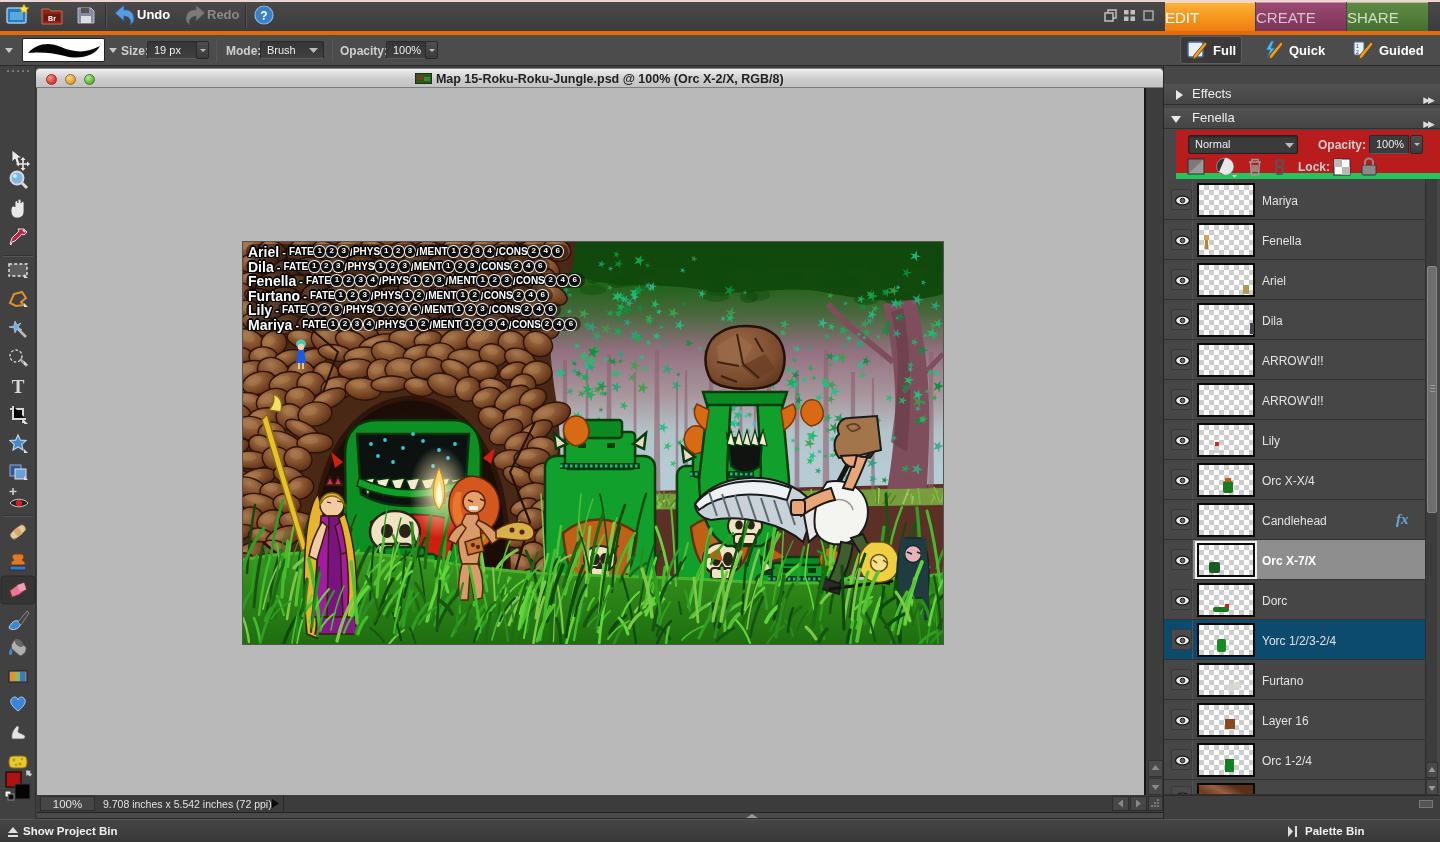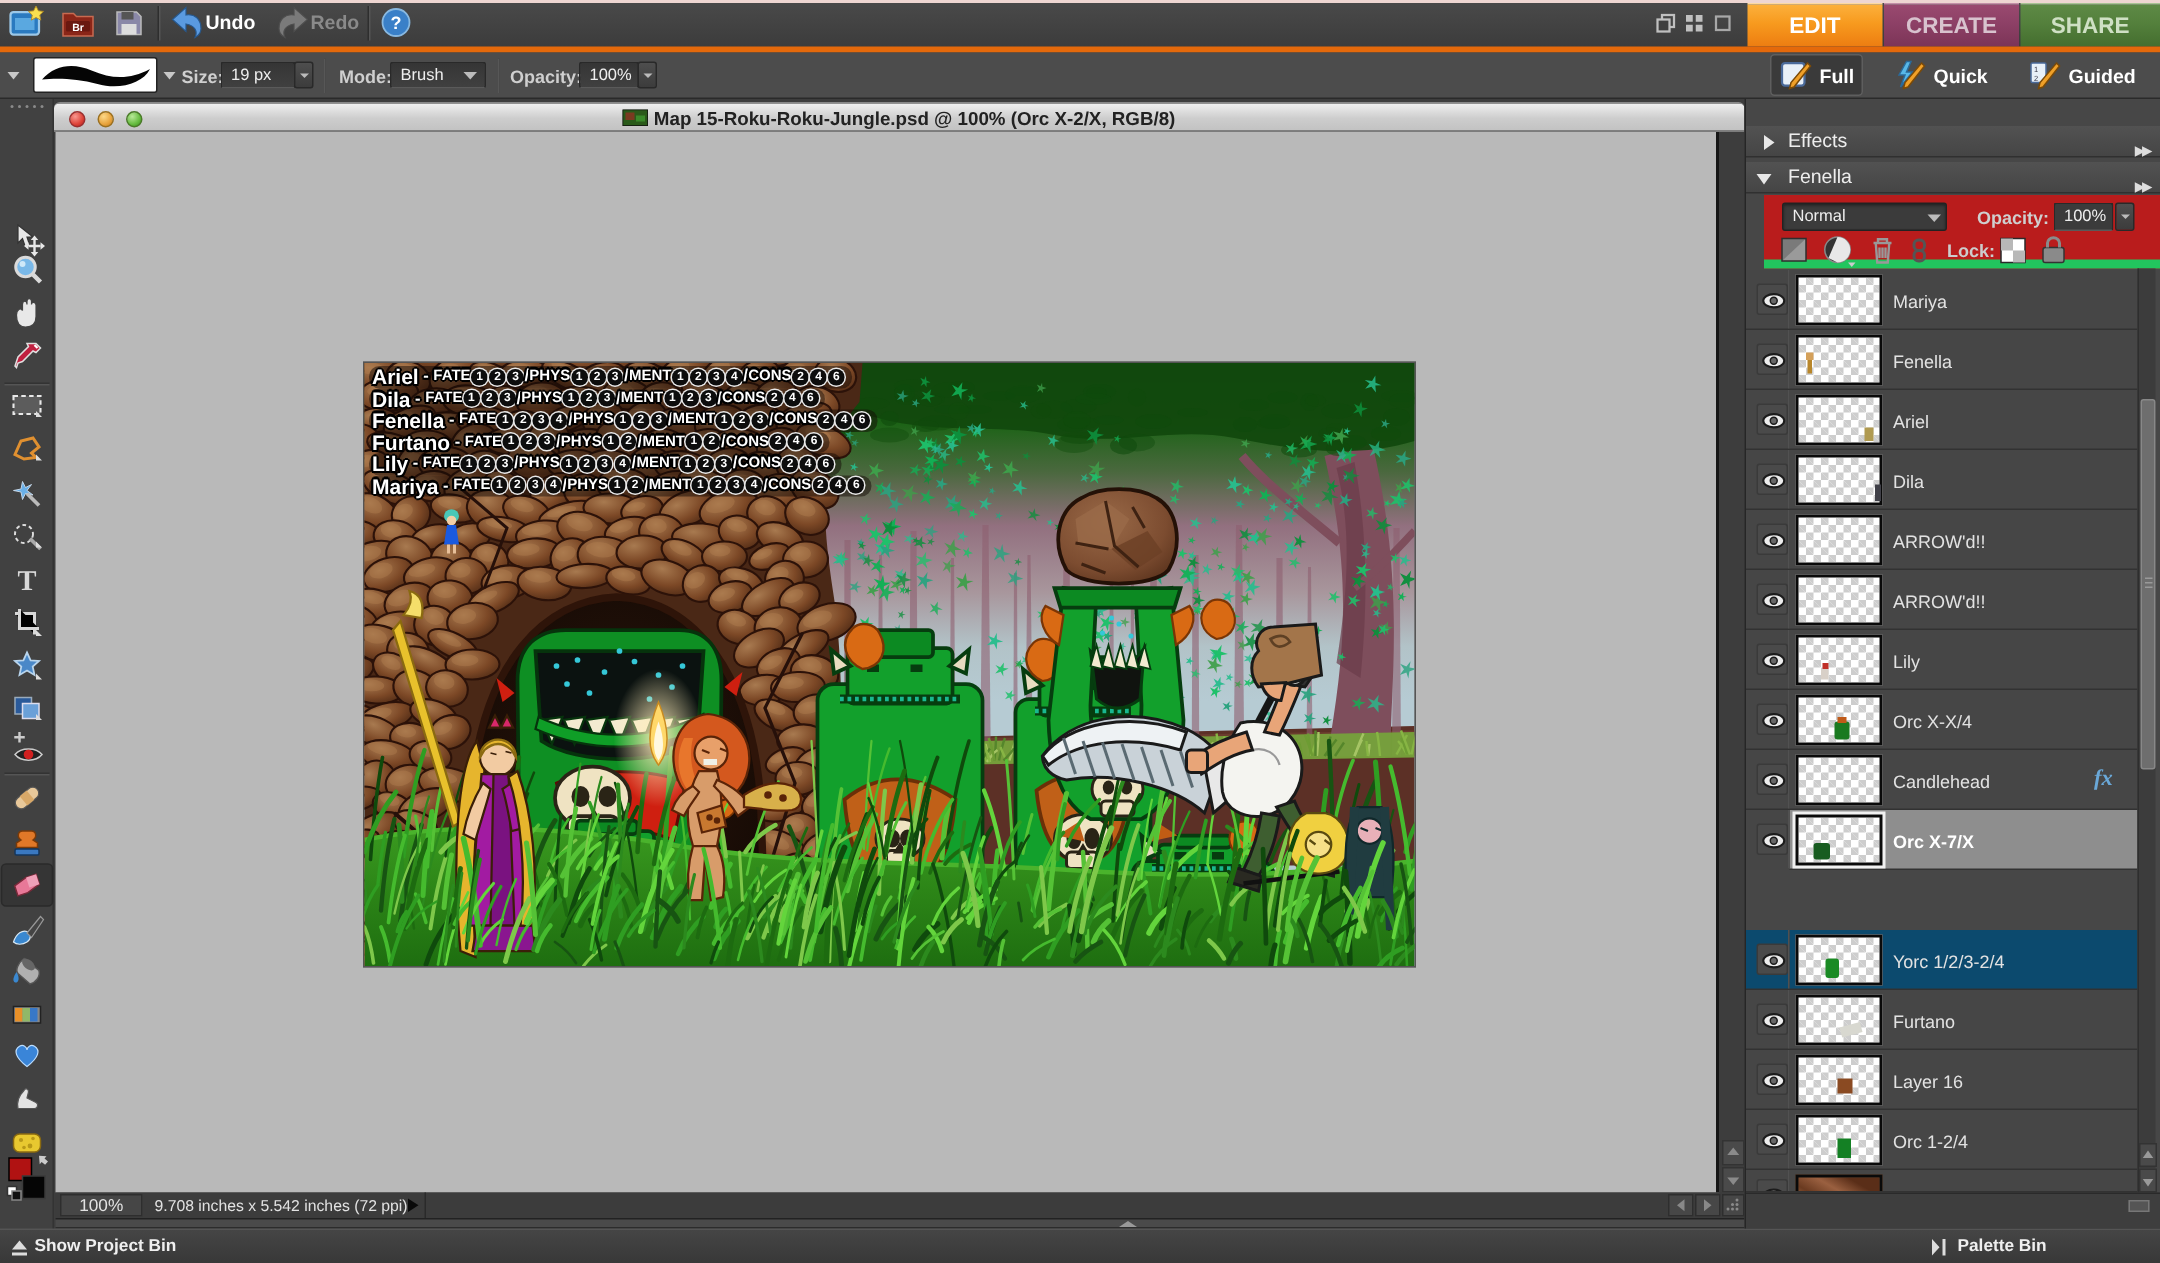--- a/index.html
+++ b/index.html
@@ -7,21 +7,21 @@
 #orangeline{position:absolute;left:0;top:31px;width:1440px;height:4px;background:#e4690b}
 #toolbar2{position:absolute;left:0;top:35px;width:1440px;height:31px;background:#4c4c4c;border-bottom:1px solid #2a2a2a}
 .tbtxt{color:#fff;font-weight:bold;font-size:13px}
 .tbtxt.dis{color:#8a8a8a}
 .vsep{position:absolute;top:4px;width:1px;height:23px;background:#2e2e2e;border-right:1px solid #575757}
 .ddbox{position:absolute;height:18px;background:linear-gradient(#353535,#404040);border:1px solid #292929;border-bottom-color:#5a5a5a;color:#eee;font-size:11px;line-height:17px;padding-left:6px;border-radius:2px}
 .ddarrow{position:absolute;height:18px;width:13px;background:linear-gradient(#4e4e4e,#3c3c3c);border:1px solid #292929;border-radius:2px}
 .ddarrow:after{content:"";position:absolute;left:3px;top:7px;border:3.5px solid transparent;border-top-color:#bbb}
 .lbl{position:absolute;color:#cfcfcf;font-weight:bold;font-size:12px}
 
-.tab{position:absolute;top:2px;height:29px;text-align:center;font-weight:bold;font-size:15px;line-height:29px}
+.tab{position:absolute;top:2px;height:29px;text-align:left;font-weight:normal;font-size:15px;line-height:29px}
 
 #ltools{position:absolute;left:0;top:66px;width:36px;height:754px;background:#414141;border-right:1px solid #333}
 
 #docwin{position:absolute;left:36px;top:66px;width:1127px;height:751px;background:#3d3d3d}
 #titlebar{position:absolute;left:0;top:2px;width:1127px;height:20px;background:linear-gradient(#f0f0f0,#cdcdcd 55%,#c2c2c2);border-top:1px solid #888;border-bottom:1px solid #7c7c7c;border-radius:4px 4px 0 0}
 .tl{position:absolute;top:4.5px;width:11px;height:11px;border-radius:50%}
 #wtitle{position:absolute;left:0;top:3px;width:1127px;text-align:center;font-size:12.5px;color:#222;font-weight:bold}
 #canvas{position:absolute;left:1px;top:22px;width:1109px;height:707px;background:#b9b9b9;border-right:2px solid #161616}
 #art{position:absolute;left:205px;top:153px;width:702px;height:404px;border:1px solid #555;background:#777}
 
@@ -84,21 +84,21 @@
       <g fill="#c0c0c0">
         <rect x="24" y="10" width="4.5" height="4.5"></rect>
         <rect x="30.5" y="10" width="4.5" height="4.5"></rect>
         <rect x="24" y="16.5" width="4.5" height="4.5"></rect>
         <rect x="30.5" y="16.5" width="4.5" height="4.5"></rect>
       </g>
       <rect x="44" y="11" width="9" height="9" fill="none" stroke="#a8a8a8" stroke-width="1.5"></rect>
     </svg>
     <div class="tab" style="left:1165px;width:90px;background:linear-gradient(#fcb03c,#f79a1e 45%,#ed7d11);color:#fff;border-top:1px solid #fdd9a0">EDIT</div>
     <div class="tab" style="left:1256px;width:90px;background:linear-gradient(#9a4a70,#8d4066 45%,#7c3457);color:#d8c2ce;border-top:1px solid #c490a8">CREATE</div>
-    <div class="tab" style="left:1347px;width:93px;background:linear-gradient(#5e8a46,#54803c 45%,#446e2f);color:#cfe0c4;border-top:1px solid #a8c494">SHARE</div>
+    <div class="tab" style="left:1347px;width:81px;background:linear-gradient(#5e8a46,#54803c 45%,#446e2f);color:#cfe0c4;border-top:1px solid #a8c494">SHARE</div>
   </div>
 <div id="orangeline"></div>
 <div id="toolbar2">
     <svg width="18" height="31" style="position:absolute;left:0;top:0">
       <path d="M5,13 l8,0 l-4,5 Z" fill="#c8c8c8"></path>
     </svg>
     <div style="position:absolute;left:22px;top:3px;width:83px;height:24px;background:#fff;border:1px solid #222;border-radius:2px"><svg width="81" height="22" viewBox="0 0 81 22">
         <path d="M5,14 C14,4 26,3 38,8 C52,14 64,14 77,7 C72,17 56,21 42,17 C28,13 14,13 5,14 Z" fill="#050505"></path>
       </svg></div>
     <svg width="16" height="31" style="position:absolute;left:105px;top:0">
@@ -2158,20 +2158,34 @@
         <svg width="19" height="19" style="position:absolute;left:1px;top:1px">
           <ellipse cx="9.5" cy="9.5" rx="7" ry="4.4" fill="#ececec" stroke="#1c1c1c" stroke-width="1.4"></ellipse>
           <circle cx="9.5" cy="9.5" r="2.3" fill="#666" stroke="#1c1c1c"></circle>
         </svg>
       </div>
       <div class="thumb" style="box-shadow:0 0 0 2px #f0f0f0;">
         <div style="position:absolute;left:10px;top:17px;width:11px;height:11px;background:#185c20;border-radius:2px"></div>
       </div>
       <div class="lname" style="color:#fff;font-weight:bold">Orc X-7/X</div>
     </div>
+    <div class="lrow" style="top:514px;background:#464646">
+      <div class="eyecol"></div>
+      <div class="eyebox">
+        <svg width="19" height="19" style="position:absolute;left:1px;top:1px">
+          <ellipse cx="9.5" cy="9.5" rx="7" ry="4.4" fill="#ececec" stroke="#1c1c1c" stroke-width="1.4"></ellipse>
+          <circle cx="9.5" cy="9.5" r="2.3" fill="#666" stroke="#1c1c1c"></circle>
+        </svg>
+      </div>
+      <div class="thumb" style="">
+        <div style="position:absolute;left:14px;top:22px;width:16px;height:5px;background:#1a7a20;border-radius:2px"></div>
+        <div style="position:absolute;left:26px;top:19px;width:4px;height:4px;background:#c02818"></div>
+      </div>
+      <div class="lname" style="color:#e2e2e2">Dorc</div>
+    </div>
     <div class="lrow" style="top:554px;background:#0c4a6e">
       <div class="eyecol"></div>
       <div class="eyebox">
         <svg width="19" height="19" style="position:absolute;left:1px;top:1px">
           <ellipse cx="9.5" cy="9.5" rx="7" ry="4.4" fill="#ececec" stroke="#1c1c1c" stroke-width="1.4"></ellipse>
           <circle cx="9.5" cy="9.5" r="2.3" fill="#666" stroke="#1c1c1c"></circle>
         </svg>
       </div>
       <div class="thumb" style="">
         <div style="position:absolute;left:18px;top:14px;width:9px;height:13px;background:#1a8a24;border-radius:2px"></div>

